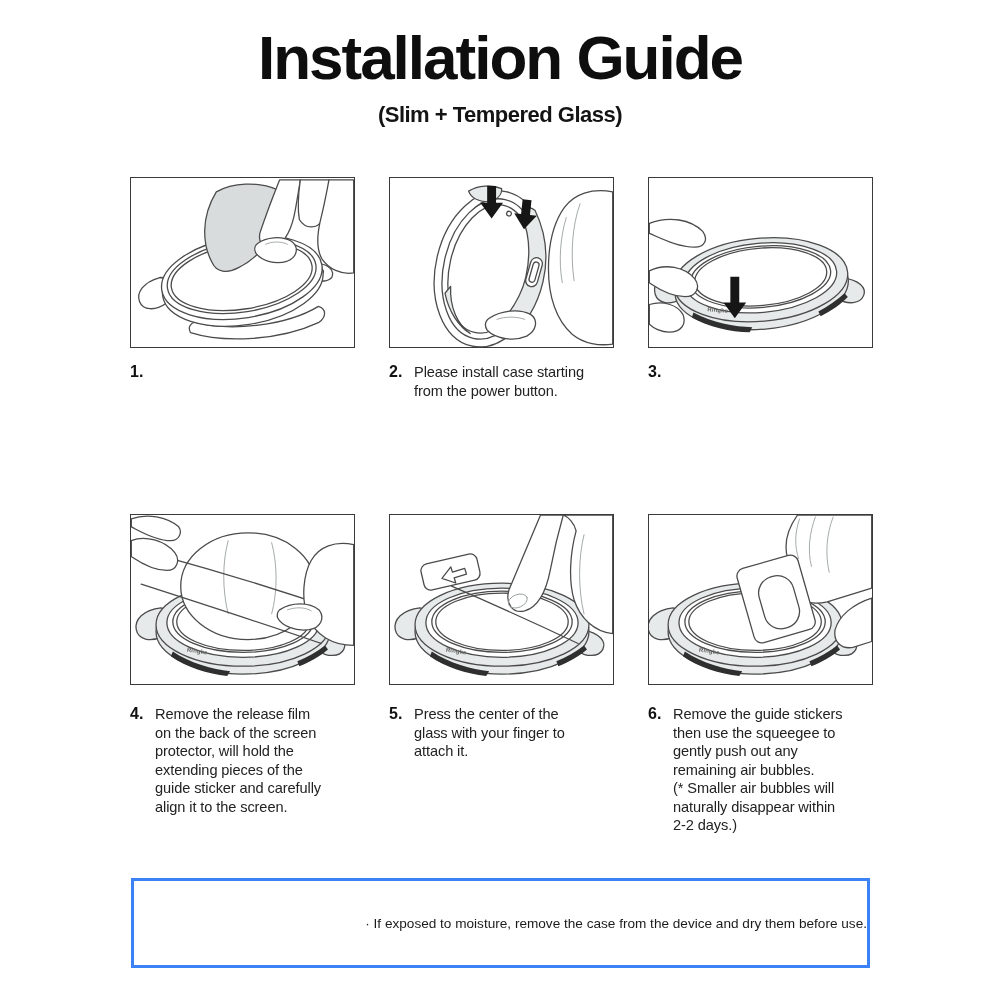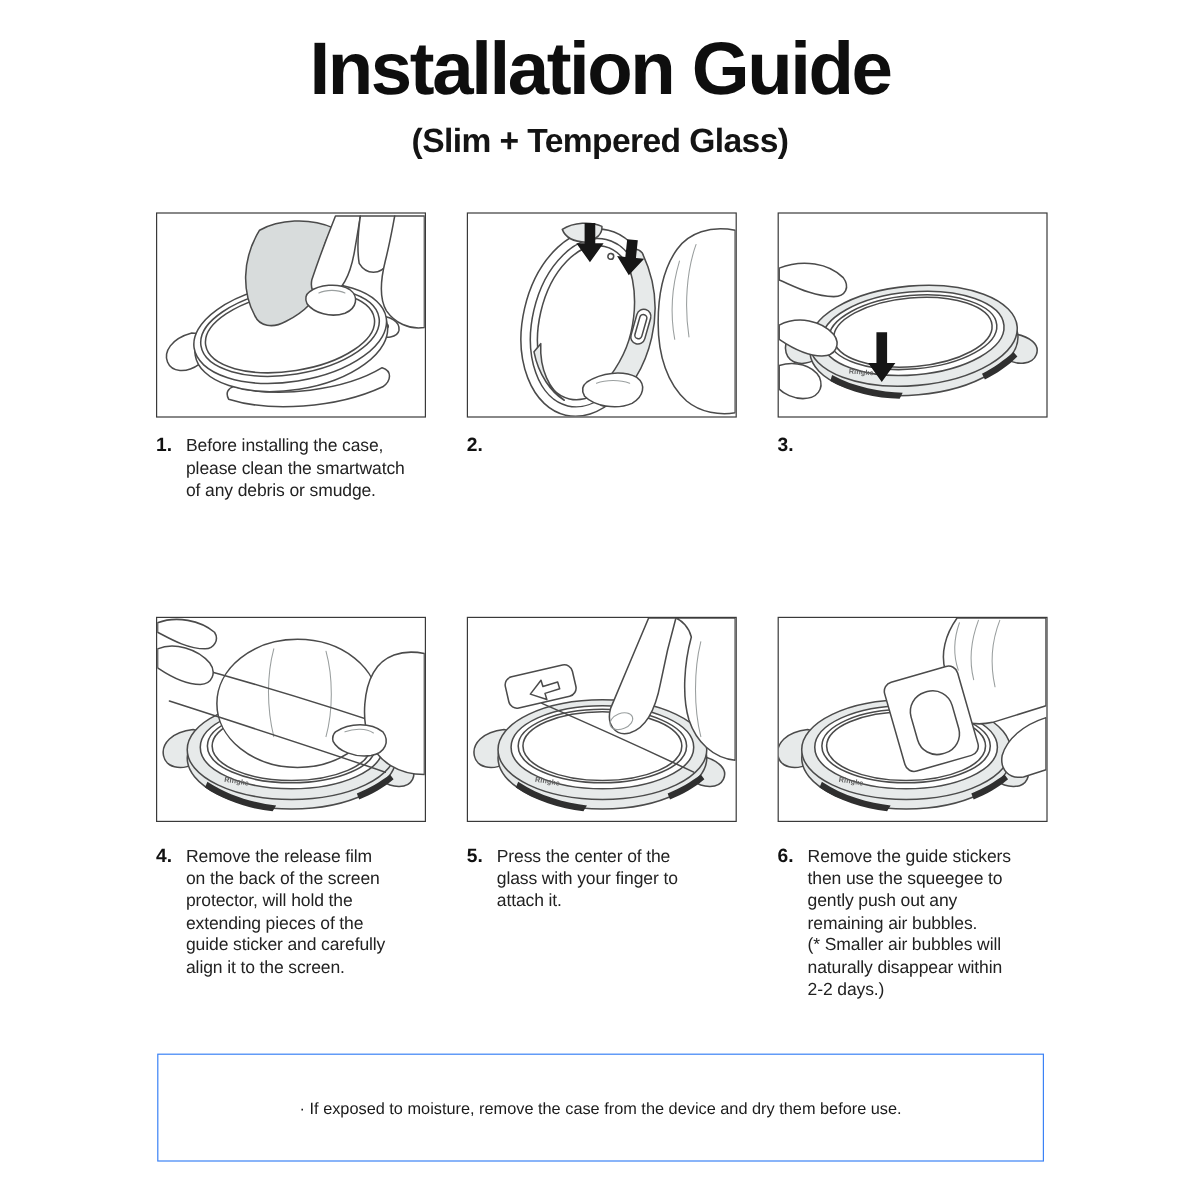--- a/index.html
+++ b/index.html
@@ -2,37 +2,37 @@
 <html><head>
 <meta charset="utf-8">
 <style>
   html,body{margin:0;padding:0;background:#ffffff;}
   body{width:1000px;height:1000px;font-family:"Liberation Sans",sans-serif;color:#1b1b1b;}
   .page{position:relative;width:1000px;height:1000px;background:#fff;overflow:hidden;}
 
   .title{position:absolute;top:22px;left:0;width:1000px;text-align:center;
          font-size:62px;font-weight:bold;letter-spacing:-2px;color:#0e0e0e;}
   .subtitle{position:absolute;top:102px;left:0;width:1000px;text-align:center;
-         font-size:28px;font-weight:bold;letter-spacing:-0.5px;color:#141414;}
+         font-size:22px;font-weight:bold;letter-spacing:-0.5px;color:#141414;}
 
   .panel{position:absolute;width:225px;height:171px;border:1.5px solid #3a3a3a;
          background:#fff;box-sizing:border-box;}
   .panel svg{display:block;width:100%;height:100%;}
   .p1{left:130px;top:177px;} .p2{left:389px;top:177px;} .p3{left:648px;top:177px;}
   .p4{left:130px;top:514px;} .p5{left:389px;top:514px;} .p6{left:648px;top:514px;}
 
   .caption{position:absolute;width:236px;display:flex;align-items:flex-start;}
   .c1{left:130px;top:363px;} .c2{left:389px;top:363px;} .c3{left:648px;top:363px;}
   .c4{left:130px;top:705px;} .c5{left:389px;top:705px;} .c6{left:648px;top:705px;}
   .cap-num{font-weight:bold;font-size:16px;line-height:18.5px;min-width:19px;margin-right:6px;color:#111;}
   .cap-text{font-size:14.6px;line-height:18.5px;white-space:pre-line;color:#222;letter-spacing:-0.1px;}
 
   .footer-box{position:absolute;left:131px;top:878px;width:739px;height:90px;
-         border:1px solid #3b82f6;box-sizing:border-box;background:#fff;
-         display:flex;flex-direction:column;justify-content:center;align-items:center;}
+         border:3px solid #3b82f6;box-sizing:border-box;background:#fff;
+         display:flex;flex-direction:column;justify-content:center;align-items:flex-end;}
   .footer-line{font-size:13.6px;line-height:23px;color:#1b1b1b;}
 
   
   .ln{fill:none;stroke:#4b4b4b;stroke-width:1.3;stroke-linecap:round;stroke-linejoin:round;}
   .thin{fill:none;stroke:#9a9f9f;stroke-width:0.9;stroke-linecap:round;}
   .fw{fill:#ffffff;stroke:#4b4b4b;stroke-width:1.3;stroke-linecap:round;stroke-linejoin:round;}
   .fg{fill:#e7eaea;stroke:#4b4b4b;stroke-width:1.3;stroke-linecap:round;stroke-linejoin:round;}
   .fc{fill:#d8dcdc;stroke:#4b4b4b;stroke-width:1.3;stroke-linecap:round;stroke-linejoin:round;}
   .fb{fill:#161616;stroke:none;}
   .dk{fill:#2f2f2f;stroke:none;}
@@ -205,26 +205,25 @@
         <g transform="rotate(-16 128 84)">
           <rect class="fw" x="96" y="46" width="64" height="78" rx="8"></rect>
           <rect class="ln" x="112" y="62" width="36" height="54" rx="17"></rect>
         </g>
       </g>
     </svg>
   </div>
 
   <div class="caption c1">
     <span class="cap-num">1.</span>
-    <span class="cap-text">Before installing the case,
-please clean the smartwatch
-of any debris or smudge.</span>
   </div>
   <div class="caption c2">
     <span class="cap-num">2.</span>
+    <span class="cap-text">Please install case starting
+from the power button.</span>
   </div>
   <div class="caption c3">
     <span class="cap-num">3.</span>
   </div>
   <div class="caption c4">
     <span class="cap-num">4.</span>
     <span class="cap-text">Remove the release film
 on the back of the screen
 protector, will hold the
 extending pieces of the

